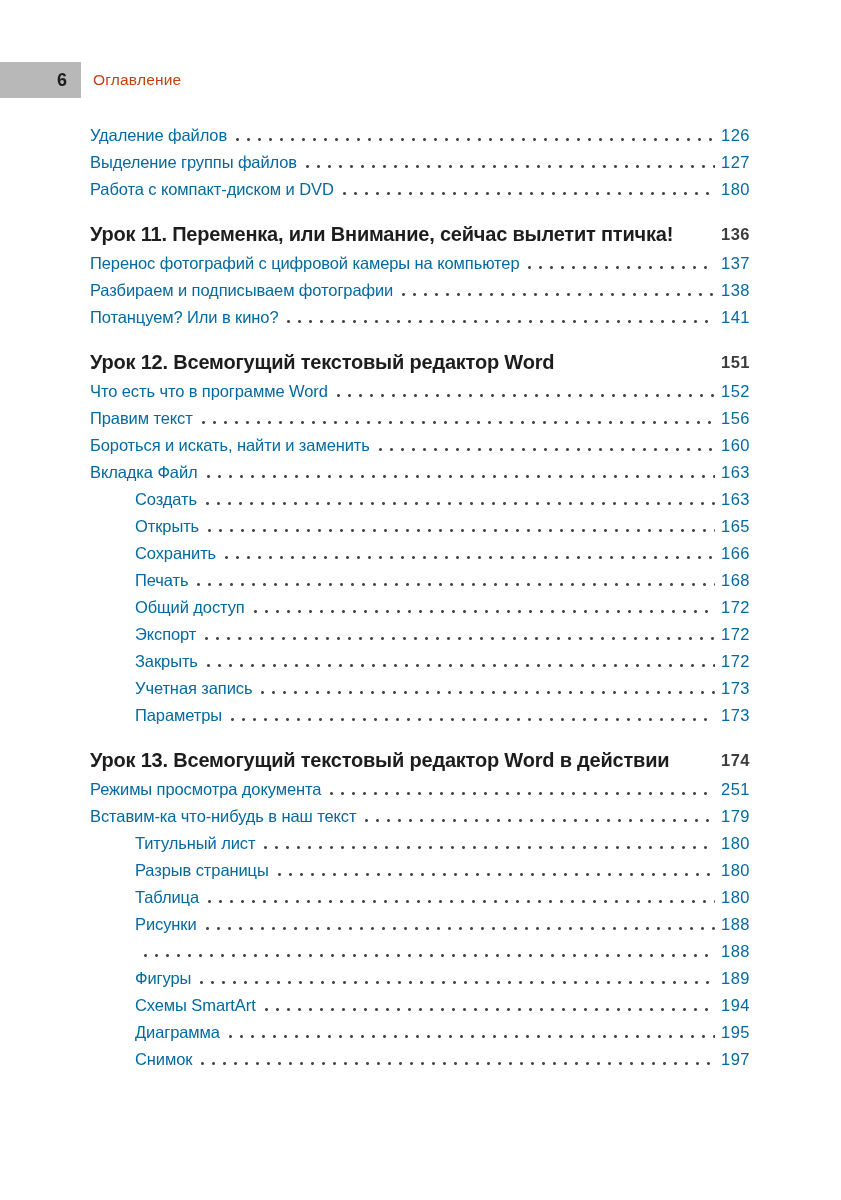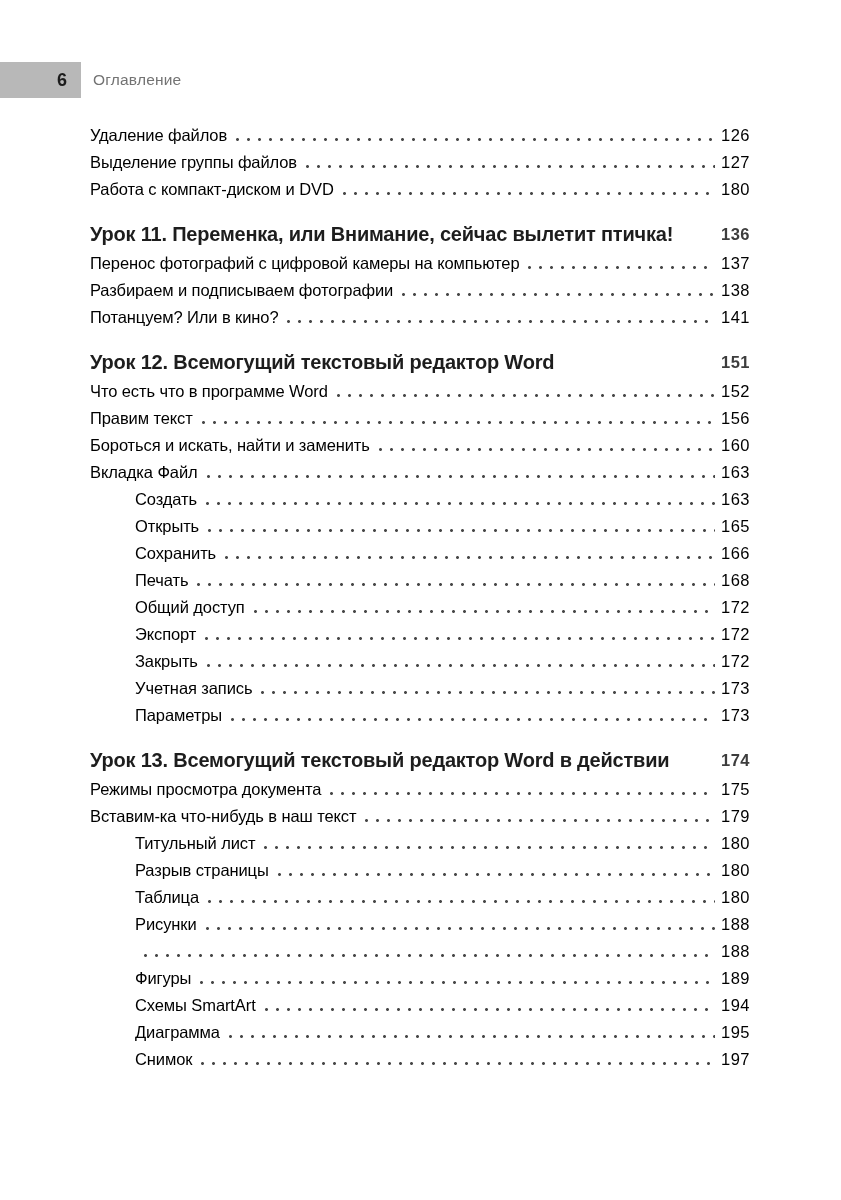--- a/index.html
+++ b/index.html
@@ -25,35 +25,35 @@
     font-size: 18px;
     font-weight: 700;
     color: #1c1c1c;
   }
   .header-title {
     position: absolute;
     left: 93px; top: 62px;
     height: 36px;
     display: flex; align-items: center;
     font-size: 15.5px;
-    color: #737373;
+    color: #c2410c;
     letter-spacing: 0.2px;
   }
   
   .toc {
     position: absolute;
     left: 90px; top: 122px;
     width: 660px;
   }
   .row {
     display: flex;
     height: 27px;
     line-height: 27px;
     font-size: 16.5px;
-    color: #000000;
+    color: #0369a1;
     letter-spacing: -0.1px;
   }
   .row .title { white-space: nowrap; }
   .row.lvl2 { padding-left: 45px; }
   .row.heading {
     height: 31px;
     line-height: 31px;
     margin-top: 16px;
     font-size: 20px;
     font-weight: 700;
@@ -203,21 +203,21 @@
       </div>
       <div class="section">
         <div class="row heading">
           <span class="title">Урок 13. Всемогущий текстовый редактор Word в действии</span>
           <span class="leader"></span>
           <span class="pagenum">174</span>
         </div>
         <div class="row lvl1">
           <span class="title">Режимы просмотра документа</span>
           <span class="leader"></span>
-          <span class="pagenum">175</span>
+          <span class="pagenum">251</span>
         </div>
         <div class="row lvl1">
           <span class="title">Вставим-ка что-нибудь в наш текст</span>
           <span class="leader"></span>
           <span class="pagenum">179</span>
         </div>
         <div class="row lvl2">
           <span class="title">Титульный лист</span>
           <span class="leader"></span>
           <span class="pagenum">180</span>

